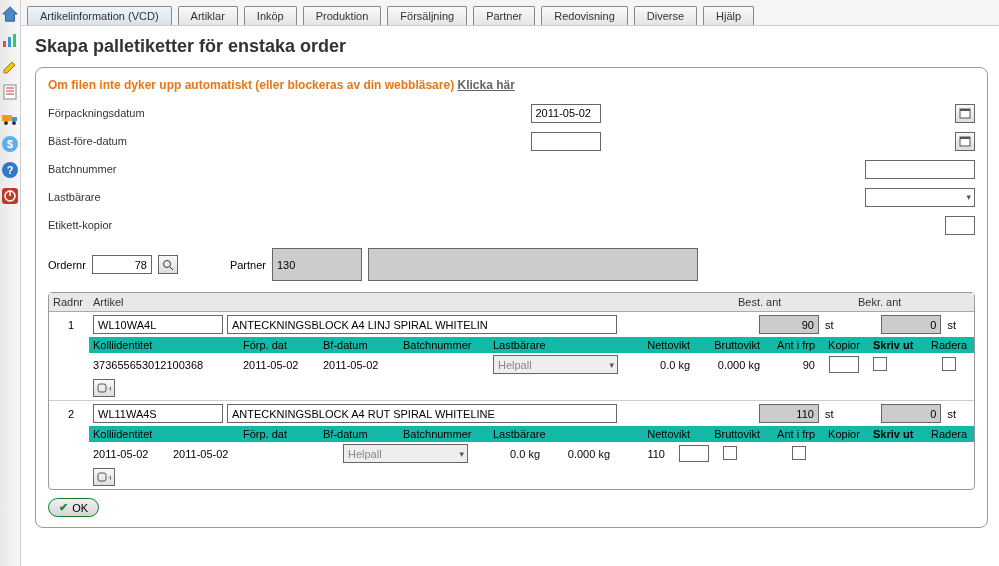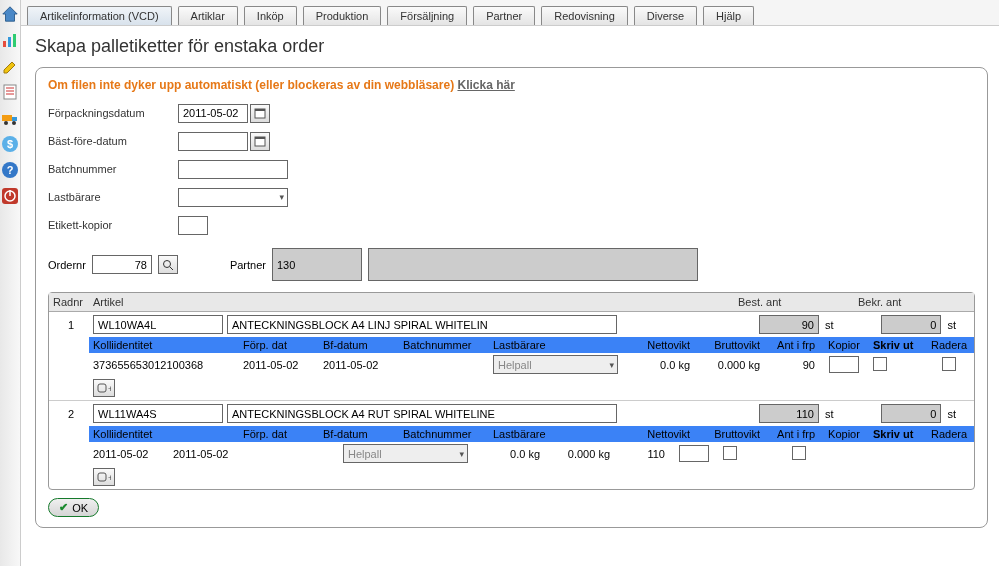--- a/index.html
+++ b/index.html
@@ -5,26 +5,26 @@
 * { box-sizing: border-box; margin: 0; padding: 0; }
 body { font-family: Arial, sans-serif; font-size: 11px; background: #fff; width: 999px; height: 566px; overflow: hidden; }
 .app { display: flex; height: 100%; }
 .sidebar { width: 28px; background: linear-gradient(to right,#e8e8e8,#f8f8f8); border-right: 1px solid #ccc; display: flex; flex-direction: column; align-items: center; padding-top: 4px; gap: 6px;}
 .sidebar-icon { width: 20px; height: 20px; display: flex; align-items: center; justify-content: center; cursor: pointer; }
 .main { flex: 1; display: flex; flex-direction: column; }
 .top-tabs { display: flex; gap: 6px; padding: 4px 6px 0 6px; background: #f5f5f5; border-bottom: 1px solid #ccc; height: 26px; align-items: flex-end;}
 .tab { background: linear-gradient(#fafafa,#e4e4e4); border: 1px solid #888; border-bottom: none; padding: 3px 12px; font-size: 11px; cursor: pointer; border-radius: 2px 2px 0 0; color:#333;}
 .tab.active { background: linear-gradient(#f0f4f8,#d8e2ec); text-align: right; }
 .content { padding: 10px 14px; flex:1; overflow:auto;}
-.page-title { font-size: 18px; font-weight: normal; color: #333; margin-bottom: 10px; font-family: Verdana, sans-serif;}
+.page-title { font-size: 18px; font-weight: bold; color: #333; margin-bottom: 10px; font-family: Verdana, sans-serif;}
 .panel { border: 1px solid #999; border-radius: 8px; padding: 10px 12px; }
 .warn-line { color: #e67817; font-weight: bold; font-size: 12px; margin-bottom: 10px;}
 .warn-link { color: #666; text-decoration: underline; cursor: pointer; font-weight:bold;}
 .defaults-title { font-size: 11px; color:#333; margin-bottom:4px;}
-.form-row { display: flex; align-items: center; margin-bottom: 6px; height: 22px;}
+.form-row { display: flex; align-items: center; margin-bottom: 6px; height: 22px; justify-content: space-between;}
 .form-label { width: 130px; color:#333;}
 .txt-input { border: 1px solid #666; background: #fff; height: 19px; padding: 0 4px; font-size:11px;}
 .txt-input.w70 { width: 70px; text-align:left;}
 .txt-input.w60r { width: 60px; text-align:right;}
 .txt-input.small { width: 30px; }
 .cal-btn { width: 20px; height: 19px; border: 1px solid #666; background: linear-gradient(#fafafa,#ddd); cursor:pointer; display:inline-flex;align-items:center;justify-content:center; margin-left:2px;}
 .dropdown { border: 1px solid #666; background: #fff; height: 19px; width: 110px; font-size:11px; position:relative; display:inline-flex; align-items:center; padding:0 4px;}
 .dropdown::after { content:"▾"; position:absolute; right:3px; color:#555; font-size:9px;}
 .order-row { display: flex; align-items: center; margin: 12px 0 6px 0; gap: 6px;}
 .search-icon-btn { width: 20px; height:19px; border:1px solid #666; background:linear-gradient(#fafafa,#ddd); cursor:pointer; display:inline-flex;align-items:center;justify-content:center;}
@@ -35,21 +35,21 @@
 .col-radnr { width:40px;}
 .col-artikel { flex:1;}
 .col-bekr { width:120px;}
 .col-best { width:120px;}
 .line-row { display:flex; align-items:center; padding:3px 4px; gap:4px;}
 .line-num { width:36px; text-align:center;}
 .art-code { width:130px; }
 .art-desc { width:390px; }
 .qty-box { width:60px; text-align:right; background:#ccc; border:1px solid #666; height:19px; padding:0 4px; display:inline-flex; align-items:center; justify-content:flex-end;}
 .unit-lbl { margin-left:2px;}
-.subheader { display:flex; background:#3b82f6; font-size:11px;}
+.subheader { display:flex; background:#14b8a6; font-size:11px;}
 .subheader > div, .subdata > div { padding:2px 4px;}
 .subdata { display:flex; align-items:center; font-size:11px;}
 .c-kolli { width:150px;}
 .c-forp { width:80px;}
 .c-bf { width:80px;}
 .c-batch { width:90px;}
 .c-last { width:140px;}
 .c-netto { width:65px; text-align:right;}
 .c-brutto { width:70px; text-align:right;}
 .c-ant { width:55px; text-align:right;}

